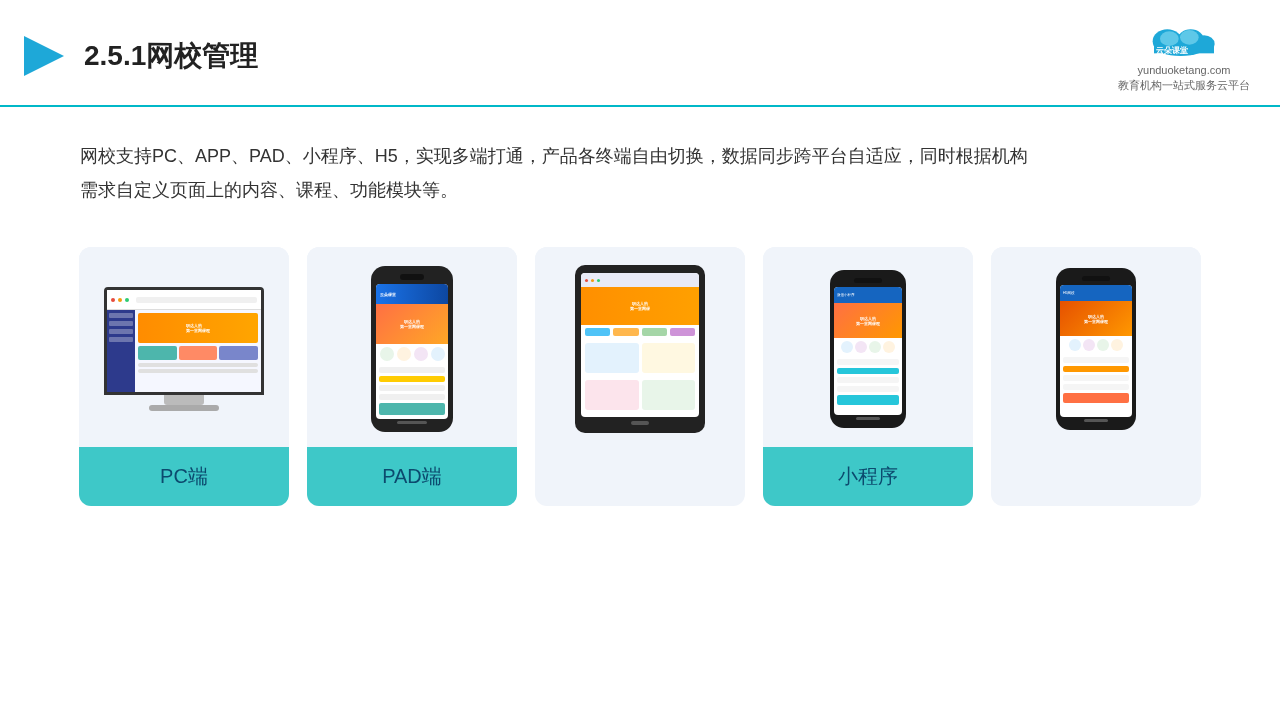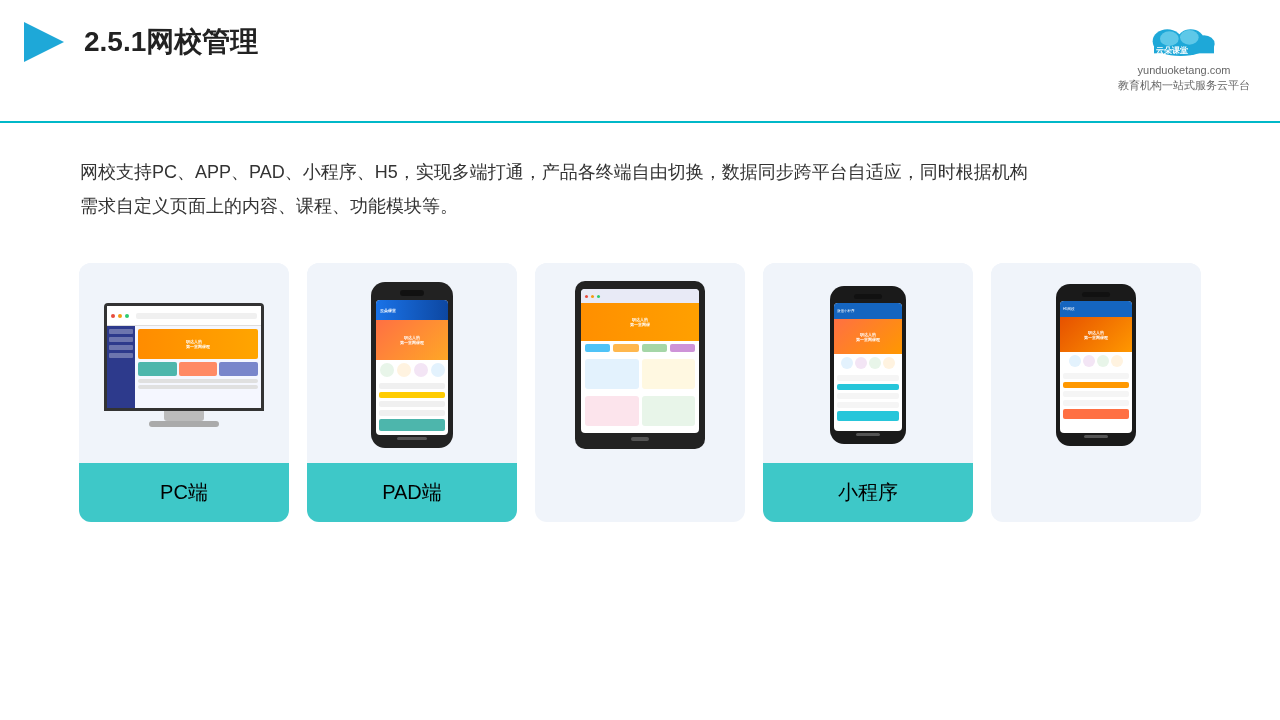--- a/index.html
+++ b/index.html
@@ -8,23 +8,23 @@
       height: 720px;
       background: #fff;
       font-family: 'Microsoft YaHei', 'PingFang SC', sans-serif;
       overflow: hidden;
       position: relative;
     }
 
     
     .header {
       display: flex;
-      align-items: flex-start;
+      align-items: center;
       justify-content: space-between;
-      padding: 18px 30px 28px 20px;
+      padding: 18px 30px 12px 20px;
       border-bottom: 2px solid #00b8c8;
     }
     .header-left {
       display: flex;
       align-items: center;
       gap: 16px;
     }
     .play-icon {
       width: 48px;
       height: 48px;
@@ -79,21 +79,21 @@
       height: 200px;
       display: flex;
       align-items: center;
       justify-content: center;
       padding: 16px 12px 12px 12px;
       background: #f0f4fa;
     }
 
     .card-label {
       background: #3ec8c8;
-      color: #000000;
+      color: #0c4a6e;
       text-align: center;
       font-size: 20px;
       padding: 16px 0;
       font-weight: 500;
       border-radius: 0 0 8px 8px;
       margin-top: auto;
     }
 
     
     .pc-mockup {

